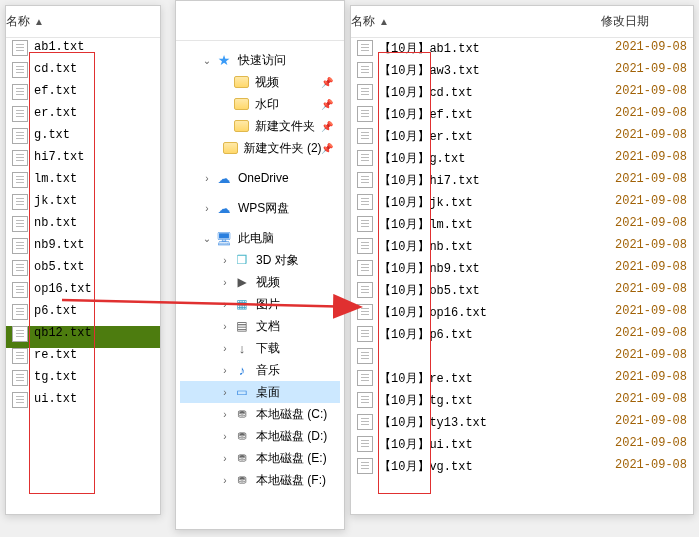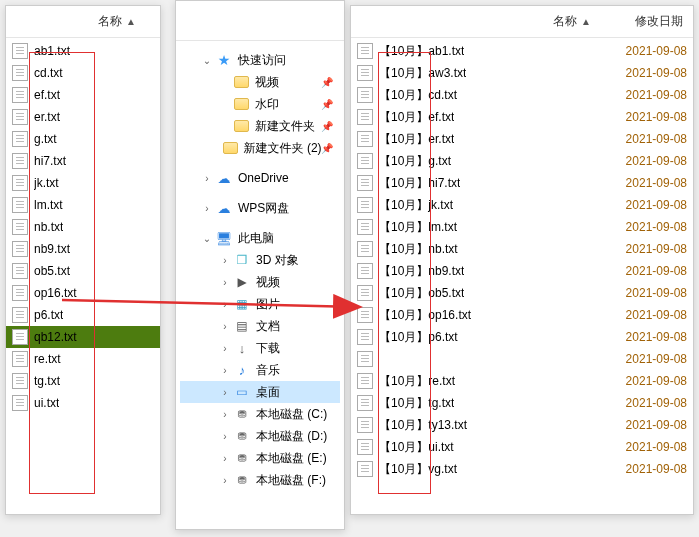--- a/index.html
+++ b/index.html
@@ -25,41 +25,41 @@
 
   .header-row {
     display: flex;
     height: 32px;
     align-items: center;
     border-bottom: 1px solid #e5e5e5;
     font-size: 12px;
     color: #333;
   }
   .header-col {
-    padding: 0 10px;
+    padding: 0 0;
     display: flex;
     align-items: center;
-    justify-content: flex-end;
   }
   .header-col.name { width: 250px; }
   .header-col.name-left { width: 140px; }
   .header-col.date { flex: 1; }
   .sort-arrow {
     margin-left: 4px;
     font-size: 10px;
     color: #555;
   }
 
   .file-list { padding-top: 2px; }
   .file-row {
     display: flex;
-    align-items: center;
+    align-items: flex-start;
     height: 22px;
     padding: 0 6px;
     cursor: default;
+    font-family: Liberation Mono, monospace;
   }
   .file-row.selected { background: #4d7c0f; }
   .file-icon {
     width: 16px; height: 16px;
     margin-right: 6px;
     flex-shrink: 0;
     border: 1px solid #aaa;
     background: #fff;
     position: relative;
   }
@@ -175,25 +175,25 @@
       <div class="file-row">
         <span class="file-icon"></span>
         <span class="file-name">g.txt</span>
       </div>
       <div class="file-row">
         <span class="file-icon"></span>
         <span class="file-name">hi7.txt</span>
       </div>
       <div class="file-row">
         <span class="file-icon"></span>
+        <span class="file-name">lm.txt</span>
+      </div>
+      <div class="file-row">
+        <span class="file-icon"></span>
         <span class="file-name">jk.txt</span>
-      </div>
-      <div class="file-row">
-        <span class="file-icon"></span>
-        <span class="file-name">lm.txt</span>
       </div>
       <div class="file-row">
         <span class="file-icon"></span>
         <span class="file-name">nb.txt</span>
       </div>
       <div class="file-row">
         <span class="file-icon"></span>
         <span class="file-name">nb9.txt</span>
       </div>
       <div class="file-row">

